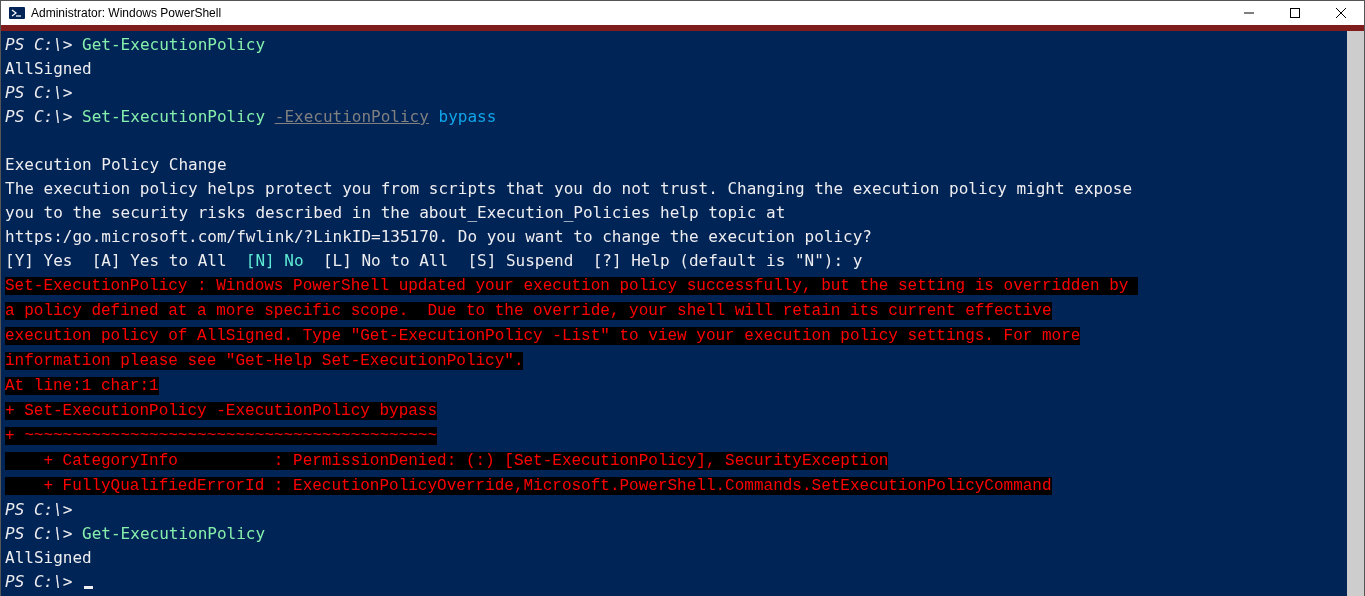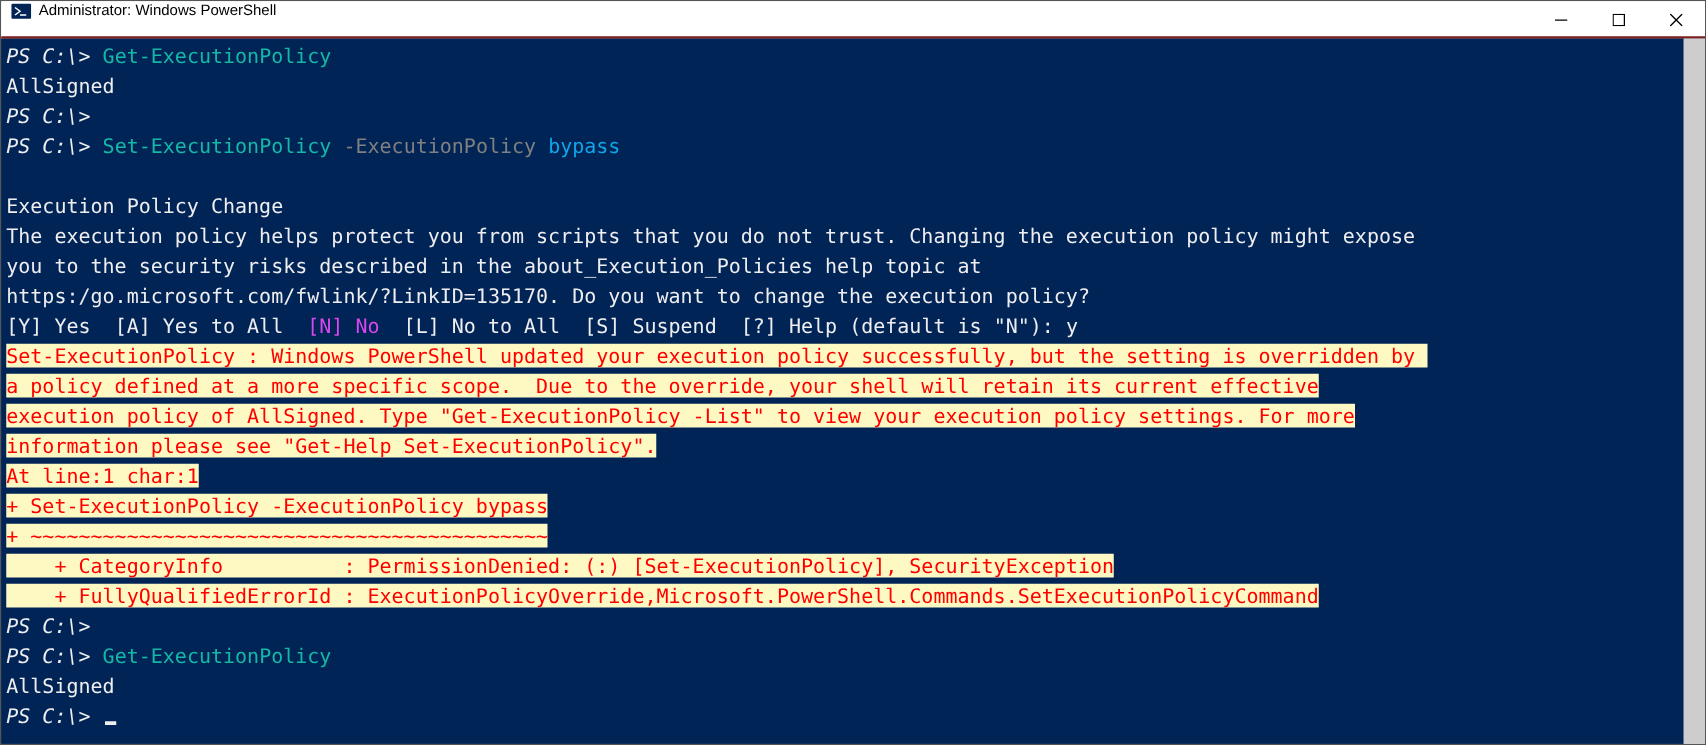--- a/index.html
+++ b/index.html
@@ -1,32 +1,32 @@
 <!DOCTYPE html>
 <html><head>
 <meta charset="utf-8">
 <style>
   * { margin: 0; padding: 0; box-sizing: border-box; }
   html, body { width: 1365px; height: 596px; font-family: 'Segoe UI', Tahoma, sans-serif; overflow: hidden; background: #fff; }
   .window { width: 1365px; height: 596px; border: 1px solid #555; display: flex; flex-direction: column; background: #fff; }
-  .titlebar { height: 30px; background: #fff; display: flex; border-bottom: 2px solid #7f1d1d; }
+  .titlebar { height: 30px; background: #fff; display: flex; align-items: center; border-bottom: 6px solid #7f1d1d; }
   .titlebar-icon { width: 16px; height: 16px; margin: 0 6px 0 8px; display: inline-flex; align-items: center; justify-content: center; }
   .titlebar-title { font-size: 12px; color: #000; flex: 0 0 auto; }
   .titlebar-spacer { flex: 1; }
   .win-btn { width: 46px; height: 30px; display: flex; align-items: center; justify-content: center; color: #000; }
   .content-area { flex: 1; display: flex; background: #012456; position: relative; }
   .terminal { flex: 1; background: #012456; color: #eeedf0; font-family: Consolas, 'Lucida Console', monospace; font-size: 16px; line-height: 24px; padding: 2px 4px; white-space: pre; overflow: hidden; }
   .scrollbar { width: 17px; background: #f0f0f0; position: relative; }
   .scroll-thumb { position: absolute; top: 0; left: 0; right: 0; height: 100%; background: #cdcdcd; }
   .prompt { color: #eeedf0; font-style: italic; }
-  .cmd { color: #14b8a6; }
-  .param { color: #808080; }
+  .cmd { color: #86efac; }
+  .param { color: #808080; text-decoration: underline; }
   .arg { color: #0ea5e9; }
-  .opt-yellow { color: #d946ef; }
-  .err { color: #ff0000; background: #fef9c3; }
+  .opt-yellow { color: #5eead4; }
+  .err { color: #ff0000; background: #000000; font-family: Liberation Mono, monospace; }
   .cursor { display: inline-block; width: 9px; height: 3px; background: #eeedf0; vertical-align: -2px; margin-left: 2px; }
   .line { display: block; }
 </style>
 </head>
 <body>
 
 <div class="window">
   <div class="titlebar">
     <span class="titlebar-icon">
       <svg width="16" height="16" viewBox="0 0 16 16">

